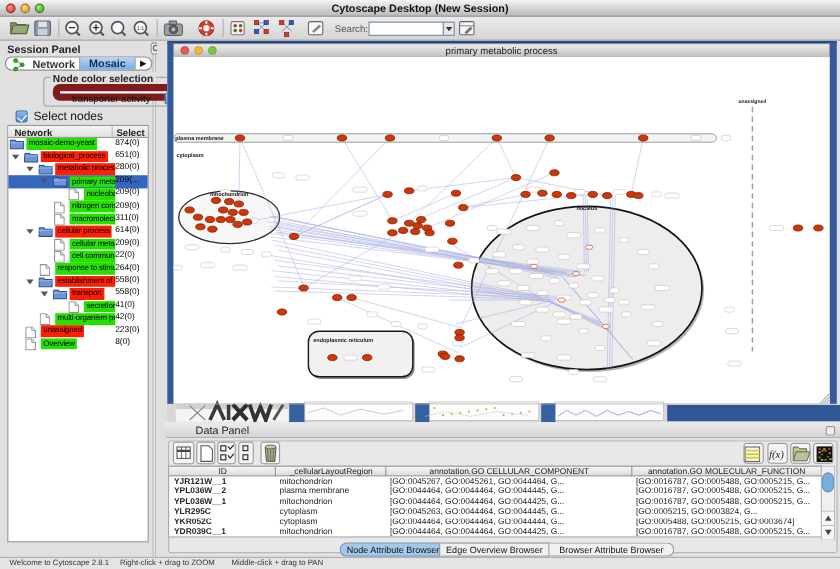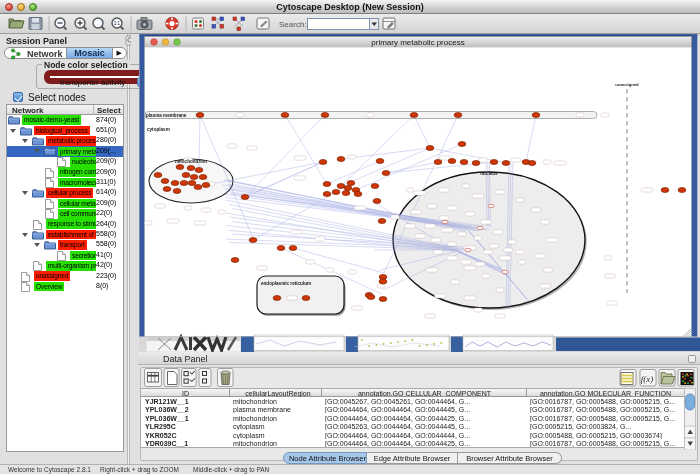--- a/index.html
+++ b/index.html
@@ -675,19 +675,19 @@
 <svg style="position:absolute;left:684px;top:388px" width="13" height="62" viewBox="0 0 13 62" xmlns="http://www.w3.org/2000/svg">
 <rect x="0.5" y="0.5" width="11" height="61" fill="#f0f0f0" stroke="#b0b0b0" stroke-width="0.7"></rect>
 <rect x="1.5" y="6" width="9" height="16" rx="4.5" fill="#7aaede" stroke="#4a7db0" stroke-width="0.7"></rect>
 <rect x="0.5" y="38" width="11" height="12" fill="#f6f6f6" stroke="#b0b0b0" stroke-width="0.6"></rect>
 <path d="M3.5 46 L9 46 L6.2 41.5 Z" fill="#444"></path>
 <rect x="0.5" y="50" width="11" height="12" fill="#f6f6f6" stroke="#b0b0b0" stroke-width="0.6"></rect>
 <path d="M3.5 53.5 L9 53.5 L6.2 58 Z" fill="#444"></path>
 </svg>
 <div id="dtabs">
     <div class="t1">Node Attribute Browser</div>
-    <div class="t2">Edge Attribute Browser</div>
+    <div class="t2">Edge Overview Browser</div>
     <div class="t3">Browser Attribute Browser</div>
   </div>
 <div id="statusbar">
   <span style="left:8px">Welcome to Cytoscape 2.8.1</span>
   <span style="left:100px">Right-click + drag to ZOOM</span>
   <span style="left:193px">Middle-click + drag to PAN</span>
 </div>
 </body></html>

